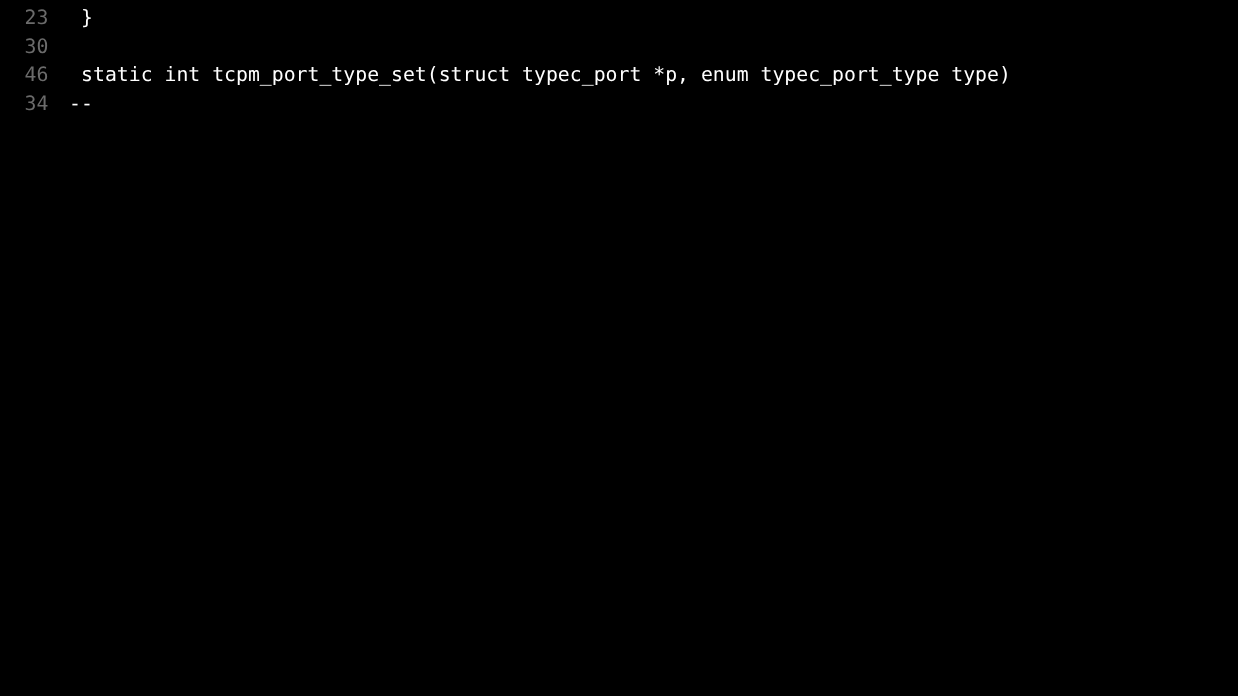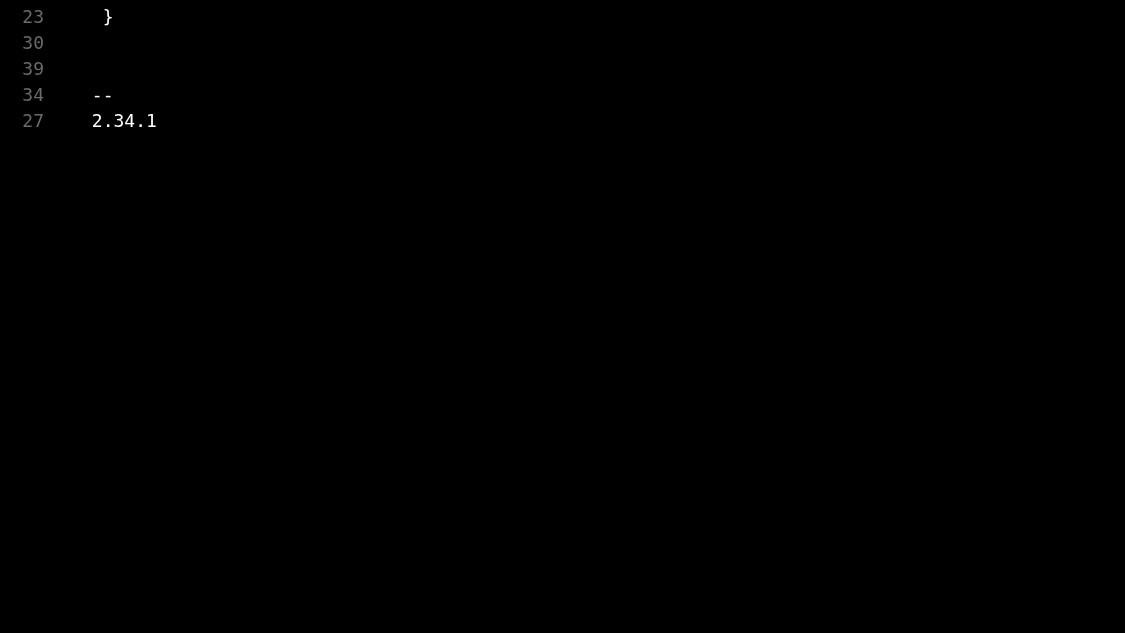--- a/index.html
+++ b/index.html
@@ -17,37 +17,35 @@
   .editor {
     width: 1125px;
     height: 633px;
     box-sizing: border-box;
     padding-top: 4px;
   }
   .line {
     display: flex;
     align-items: flex-start;
     white-space: pre;
-    gap: 29px;
   }
   .gutter {
     width: 44px;
     text-align: right;
     color: #6b6b6b;
     padding-right: 8px;
     flex: 0 0 44px;
     user-select: none;
   }
   .code {
     white-space: pre;
     color: #ffffff;
   }
 </style>
 </head>
 <body>
 
 <div class="editor" id="editor">
     <div class="line"><span class="gutter">23</span><span class="code">  }</span></div>
     <div class="line"><span class="gutter">30</span><span class="code"> </span></div>
-    <div class="line"><span class="gutter">39</span></div>
+    <div class="line"><span class="gutter">46</span><span class="code">  static int tcpm_port_type_set(struct typec_port *p, enum typec_port_type type)</span></div>
     <div class="line"><span class="gutter">34</span><span class="code"> -- </span></div>
-    <div class="line"><span class="gutter">27</span><span class="code"> 2.34.1</span></div>
   </div>
 
 </body></html>

